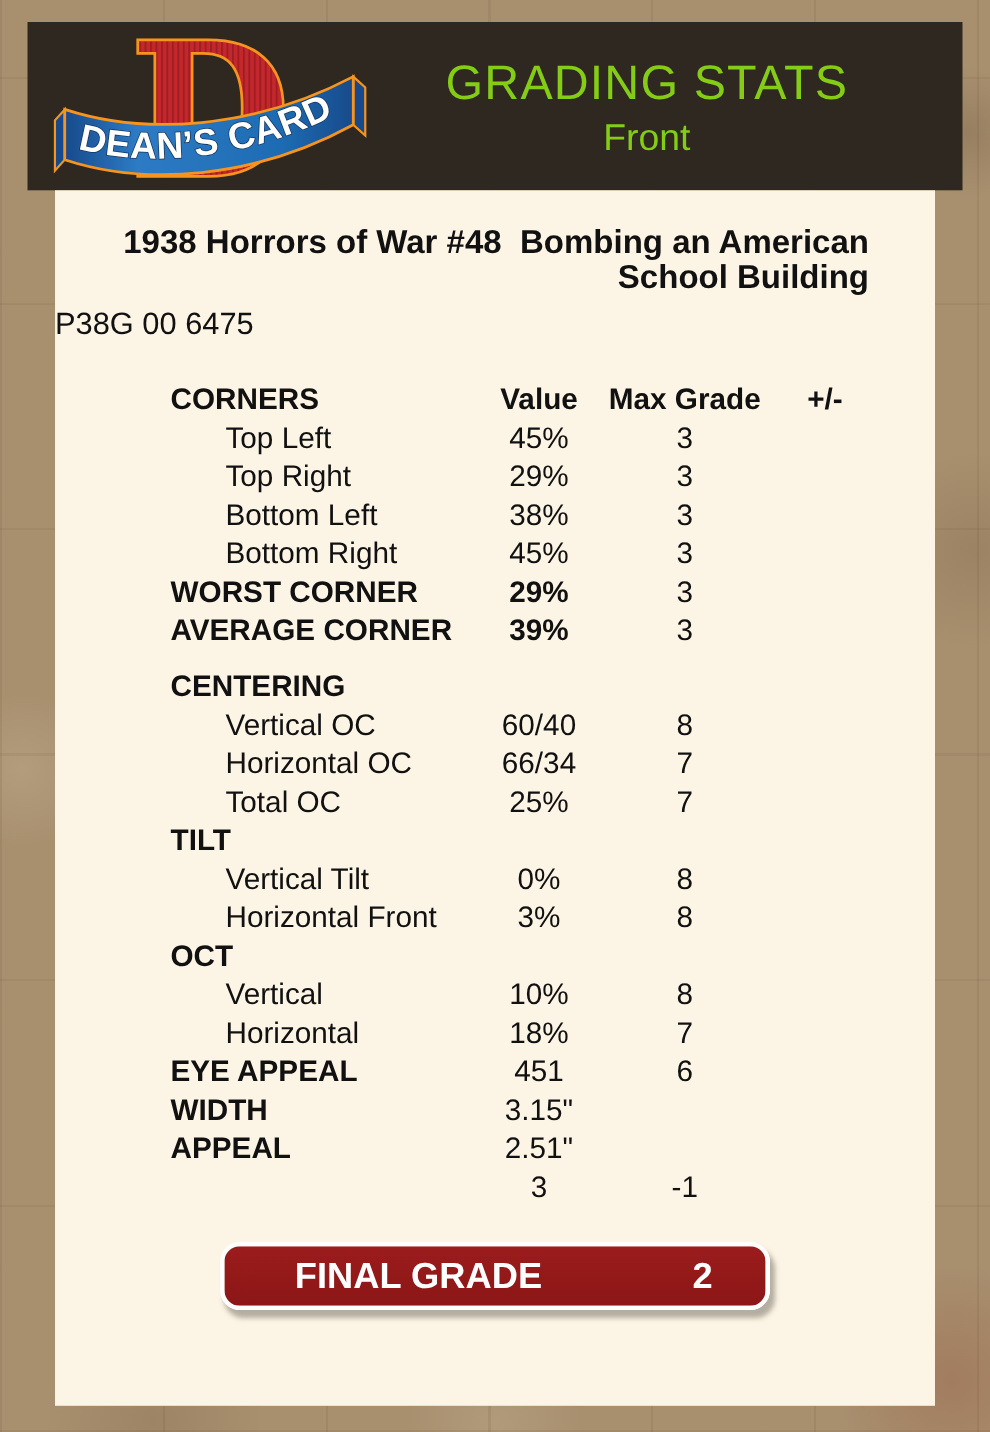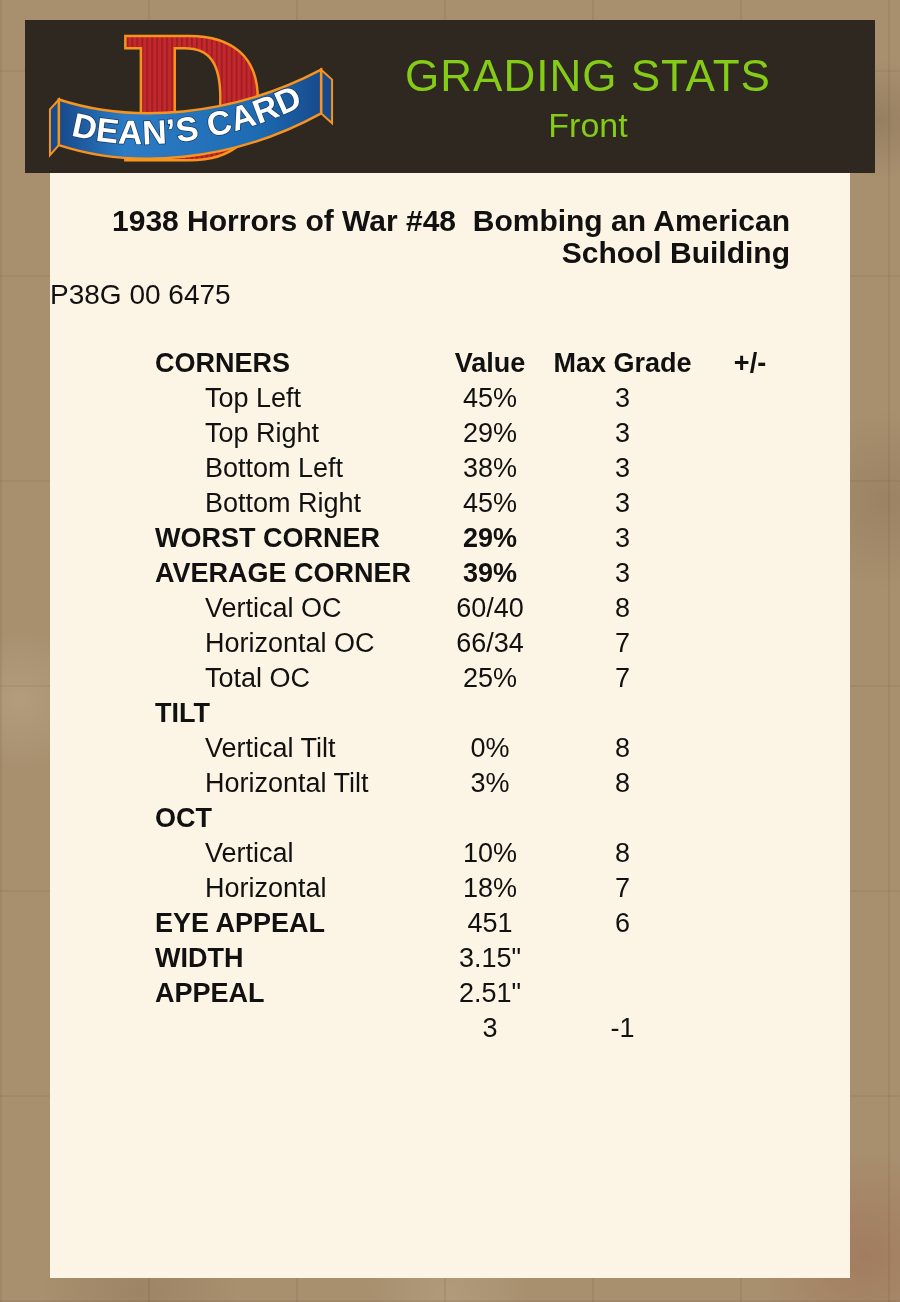--- a/index.html
+++ b/index.html
@@ -160,20 +160,26 @@
     <div class="c2 bold">29%</div>
     <div class="c3">3</div>
     <div class="c4"></div>
   </div>
           <div class="trow">
     <div class="c1 bold">AVERAGE CORNER</div>
     <div class="c2 bold">39%</div>
     <div class="c3">3</div>
     <div class="c4"></div>
   </div>
+          <div class="trow gap-before">
+    <div class="c1 bold">CENTERING</div>
+    <div class="c2"></div>
+    <div class="c3"></div>
+    <div class="c4"></div>
+  </div>
           <div class="trow">
     <div class="c1 indent">Vertical OC</div>
     <div class="c2">60/40</div>
     <div class="c3">8</div>
     <div class="c4"></div>
   </div>
           <div class="trow">
     <div class="c1 indent">Horizontal OC</div>
     <div class="c2">66/34</div>
     <div class="c3">7</div>
@@ -191,21 +197,21 @@
     <div class="c3"></div>
     <div class="c4"></div>
   </div>
           <div class="trow">
     <div class="c1 indent">Vertical Tilt</div>
     <div class="c2">0%</div>
     <div class="c3">8</div>
     <div class="c4"></div>
   </div>
           <div class="trow">
-    <div class="c1 indent">Horizontal Tilt</div>
+    <div class="c1 indent">Horizontal Front</div>
     <div class="c2">3%</div>
     <div class="c3">8</div>
     <div class="c4"></div>
   </div>
           <div class="trow">
     <div class="c1 bold">OCT</div>
     <div class="c2"></div>
     <div class="c3"></div>
     <div class="c4"></div>
   </div>
@@ -240,15 +246,19 @@
     <div class="c4"></div>
   </div>
           <div class="trow">
     <div class="c2"></div>
     <div class="c3">3</div>
     <div class="c4">-1</div>
   </div>
         </div>
     </div>
 
+    <div class="final-grade">
+      <span>FINAL GRADE</span>
+      <span>2</span>
+    </div>
   </div>
 
 </div>
 
 </body></html>

